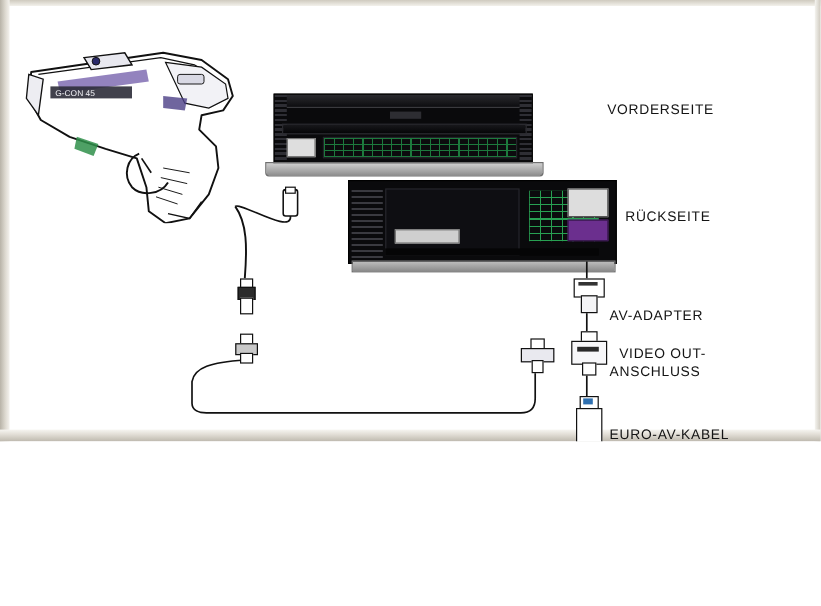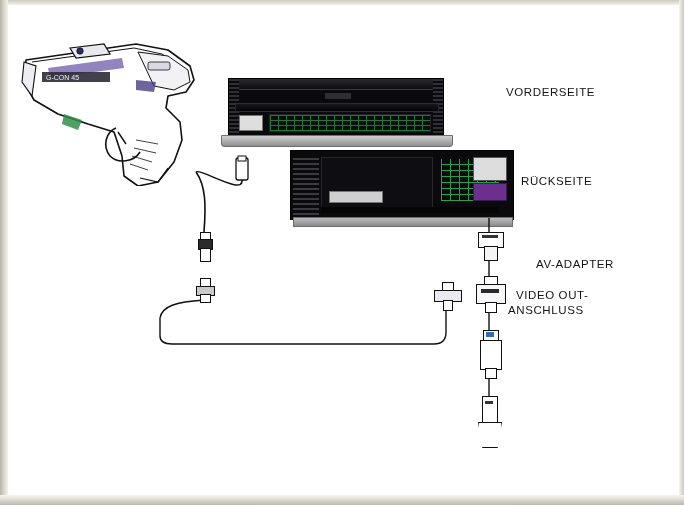--- a/index.html
+++ b/index.html
@@ -6,21 +6,21 @@
     margin: 0;
     padding: 0;
     background: #ffffff;
   }
   body {
     font-family: "Liberation Sans", sans-serif;
   }
   #page {
     position: relative;
     width: 684px;
-    height: 505px;
+    height: 368px;
     background: #ffffff;
     overflow: hidden;
   }
   
   .scan-edge-left {
     position: absolute;
     left: 0; top: 0;
     width: 8px; height: 505px;
     background: linear-gradient(90deg,#b8b3a8 0%, #ddd9d0 55%, #f4f2ee 100%);
   }
@@ -308,17 +308,18 @@
 
   <div class="comp" style="left:476px;top:396px;width:28px;height:52px;">
     <div class="body" style="position:absolute;left:6px;top:0;width:14px;height:26px;"></div>
     <div class="body" style="position:absolute;left:2px;top:26px;width:22px;height:24px;
           clip-path: polygon(0% 0%, 100% 0%, 82% 100%, 18% 100%);"></div>
     <div style="position:absolute;left:9px;top:5px;width:8px;height:3px;background:#333;"></div>
   </div>
 
   <div class="label" style="left:506px;top:85px;">VORDERSEITE</div>
   <div class="label" style="left:521px;top:174px;">RÜCKSEITE</div>
-  <div class="label" style="left:536px;top:257px;">AV-ADAPTER</div>
+  <div class="label" style="left:508px;top:257px;">AV-ADAPTER</div>
   <div class="label" style="left:516px;top:288px;">VIDEO OUT-</div>
   <div class="label" style="left:508px;top:303px;">ANSCHLUSS</div>
+  <div class="label" style="left:508px;top:356px;">EURO-AV-KABEL</div>
 
 </div>
 
 </body></html>

